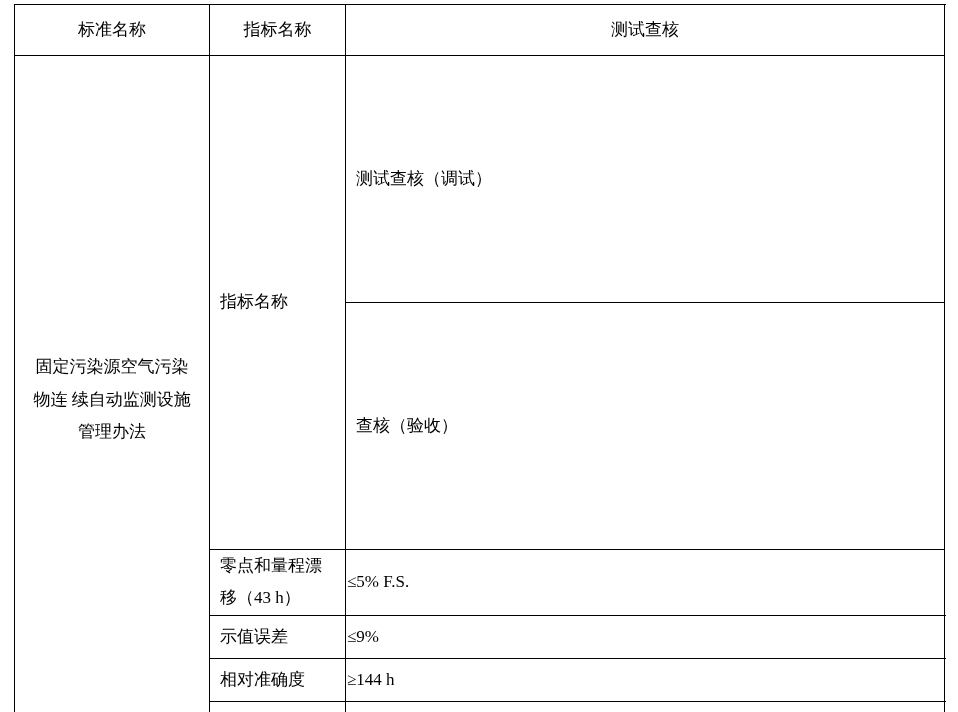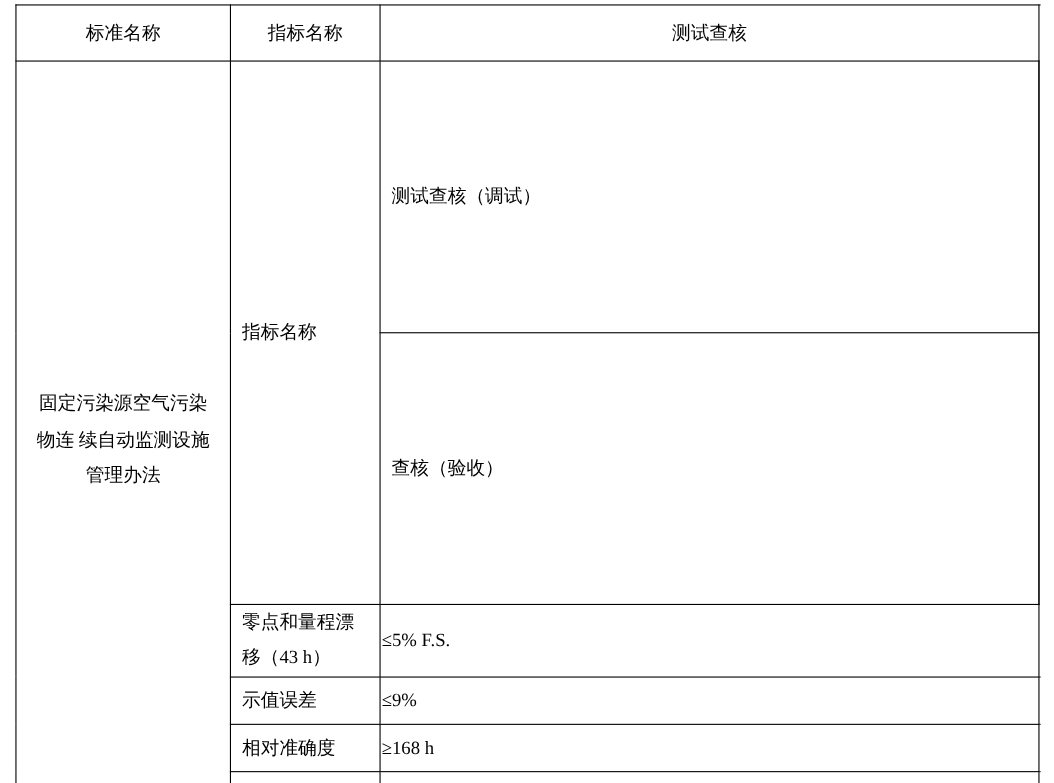--- a/index.html
+++ b/index.html
@@ -122,21 +122,21 @@
         <td colspan="2" class="val-center">≤5% F.S.</td>
       </tr>
 
       <tr class="row-short">
         <td class="cell-idx">示值误差</td>
         <td colspan="2" class="val-center">≤9%</td>
       </tr>
 
       <tr class="row-short">
         <td class="cell-idx">相对准确度</td>
-        <td colspan="2" class="val-center">≥168 h</td>
+        <td colspan="2" class="val-center">≥144 h</td>
       </tr>
 
       <tr class="row-short">
         <td class="cell-idx">响应时间</td>
         <td colspan="2" class="val-center">≤15 min</td>
       </tr>
     </tbody>
   </table>
 </div>
 

